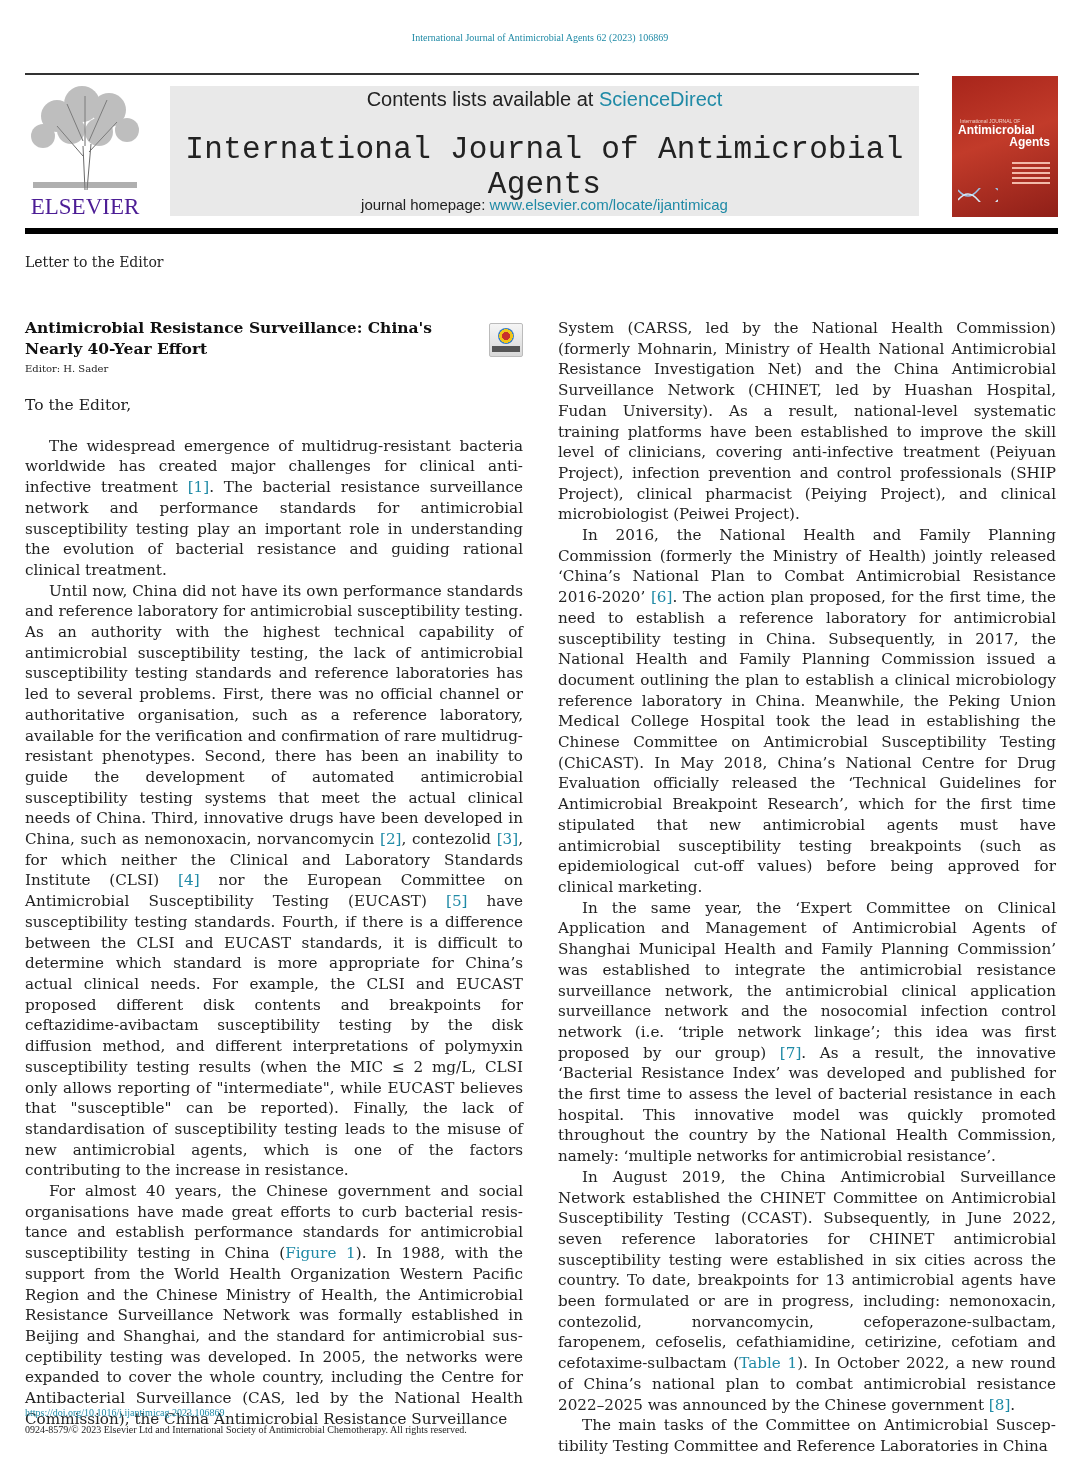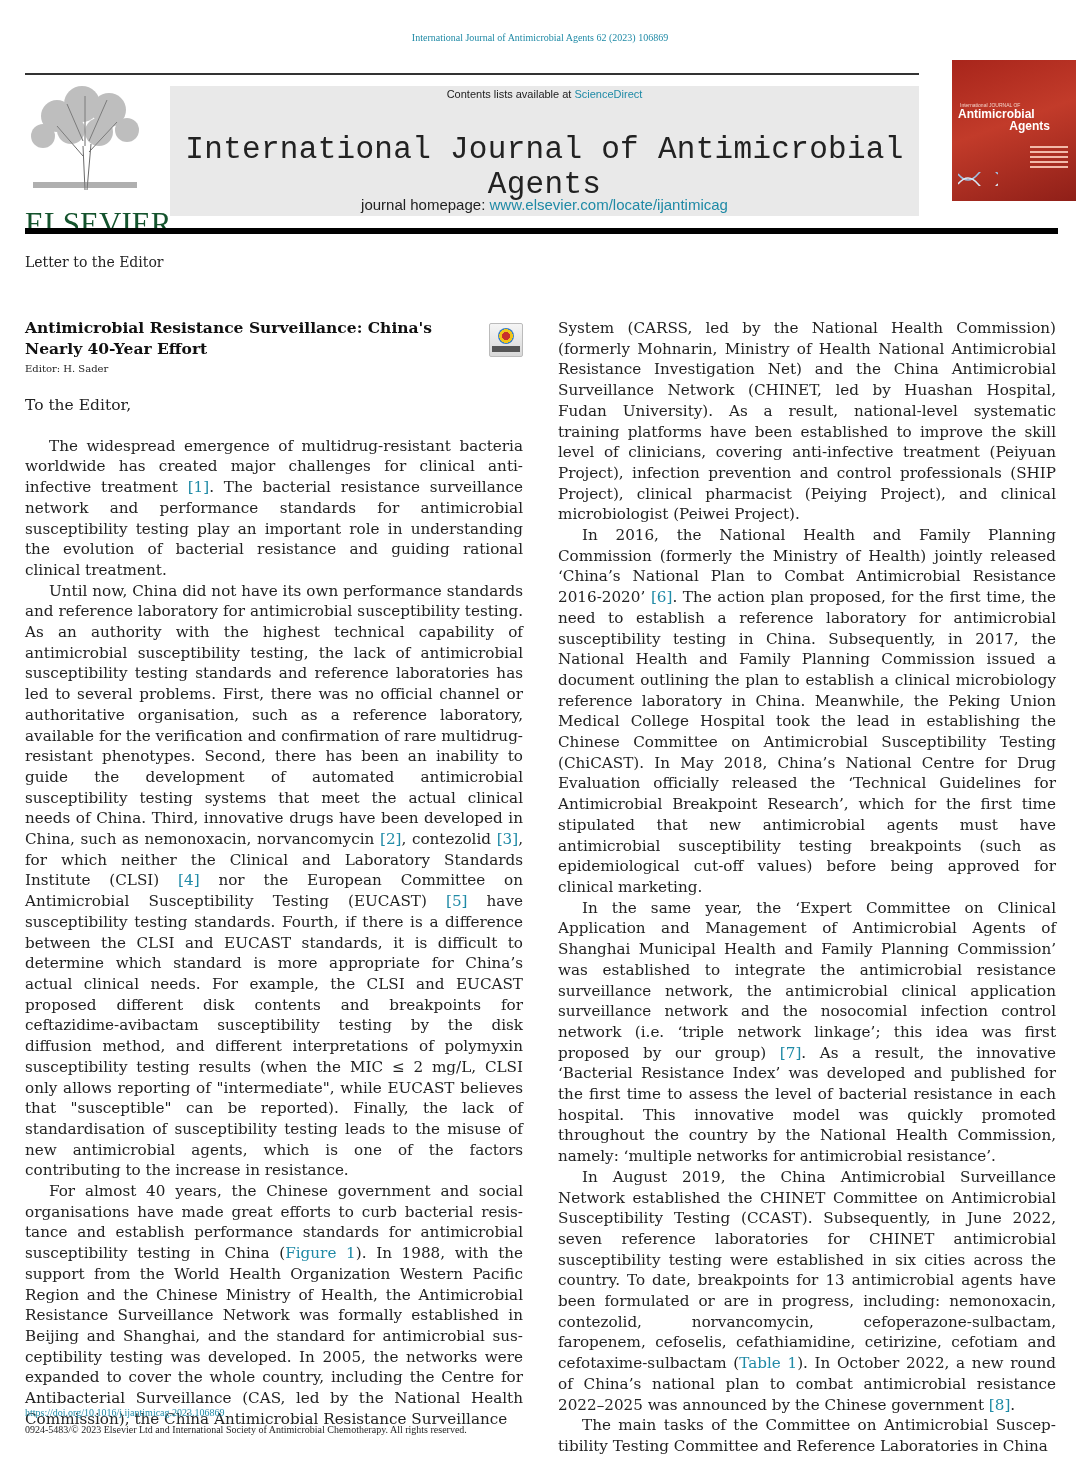--- a/index.html
+++ b/index.html
@@ -3,31 +3,31 @@
 <meta charset="utf-8">
 <style>
   html, body { margin:0; padding:0; background:#ffffff; }
   body { width:1080px; height:1466px; position:relative; overflow:hidden;
          font-family:"DejaVu Serif", serif; color:#222; }
   .running-head { position:absolute; top:32px; left:0; width:1080px; text-align:center;
          font-family:"Liberation Serif", serif; font-size:10px; color:#1f8aa6; }
   .topline { position:absolute; left:25px; top:73px; width:894px; height:2px; background:#333; }
   .logo { position:absolute; left:25px; top:86px; width:120px; height:132px; }
   .logo .tree { position:absolute; left:2px; top:0; width:116px; height:104px; }
-  .logo .word { position:absolute; left:0; top:120px; width:120px; text-align:center;
-         font-family:"Liberation Serif", serif; font-size:31px; color:#14532d; letter-spacing:0px; }
+  .logo .word { position:absolute; left:0; top:108px; width:120px; text-align:center;
+         font-family:"Liberation Serif", serif; font-size:23px; color:#4c1d95; letter-spacing:0px; }
   .banner { position:absolute; left:170px; top:86px; width:749px; height:130px; background:#e9e9e9; }
   .banner .contents { position:absolute; top:2px; left:0; width:100%; text-align:center;
-         font-family:"Liberation Sans", sans-serif; font-size:11px; color:#222; }
+         font-family:"Liberation Sans", sans-serif; font-size:20px; color:#222; }
   .banner .title { position:absolute; top:46px; left:0; width:100%; text-align:center;
          font-family:Liberation Mono, monospace; font-size:31px; color:#222; letter-spacing:0.3px; }
   .banner .homepage { position:absolute; top:110px; left:0; width:100%; text-align:center;
          font-family:"Liberation Sans", sans-serif; font-size:15px; color:#222; }
   .link { color:#1f8aa6; }
-  .cover { position:absolute; left:952px; top:60px; width:124px; height:141px;
+  .cover { position:absolute; left:952px; top:76px; width:106px; height:141px;
          background:linear-gradient(160deg,#a8251b 0%,#c23b2a 45%,#8f1f18 100%); overflow:hidden; }
   .cover .c-small { position:absolute; top:42px; left:8px; font-family:"Liberation Sans", sans-serif;
          font-size:5px; color:#f3d2c8; }
   .cover .c-big { position:absolute; top:48px; left:6px; width:92px; font-family:"Liberation Sans", sans-serif;
          font-size:12px; font-weight:bold; color:#fff; line-height:12px; }
   .cover .c-big .r { display:block; text-align:right; }
   .cover .c-lines { position:absolute; top:86px; right:8px; width:38px; }
   .cover .c-lines i { display:block; height:2px; background:#f2b9a9; margin-bottom:3px; }
   .cover .helix { position:absolute; left:6px; top:112px; width:40px; height:14px; }
   .thickline { position:absolute; left:25px; top:228px; width:1033px; height:6px; background:#000; }
@@ -130,14 +130,14 @@
 
   <p class="para"><span>In the same year, the ‘Expert Committee on Clinical Application and Management of Antimicrobial Agents of Shanghai Munici­pal Health and Family Planning Commission’ was established to integrate the antimicrobial resistance surveillance network, the antimicrobial clinical application surveillance network and the nosocomial infection control network (i.e. ‘triple network linkage’; this idea was first proposed by our group) </span><span class="ref">[7]</span><span>. As a result, the in­novative ‘Bacterial Resistance Index’ was developed and published for the first time to assess the level of bacterial resistance in each hospital. This innovative model was quickly promoted throughout the country by the National Health Commission, namely: ‘multiple networks for antimicrobial resistance’.</span></p>
 
   <p class="para"><span>In August 2019, the China Antimicrobial Surveillance Network established the CHINET Committee on Antimicrobial Susceptibility Testing (CCAST). Subsequently, in June 2022, seven reference laboratories for CHINET antimicrobial susceptibility testing were established in six cities across the country. To date, breakpoints for 13 antimicrobial agents have been formulated or are in progress, including: nemonoxacin, contezolid, norvancomycin, cefoperazone-sulbactam, faropenem, cefoselis, cefathiamidine, cetirizine, cefo­tiam and cefotaxime-sulbactam (</span><span class="ref">Table 1</span><span>). In October 2022, a new round of China’s national plan to combat antimicrobial resistance 2022–2025 was announced by the Chinese government </span><span class="ref">[8]</span><span>.</span></p>
 
   <p class="para">The main tasks of the Committee on Antimicrobial Suscep­tibility Testing Committee and Reference Laboratories in China</p>
 </div>
 
 <div class="footer">
   <div class="doi">https://doi.org/10.1016/j.ijantimicag.2023.106869</div>
-  <div class="copy">0924-5483/© 2023 Elsevier Ltd and International Society of Antimicrobial Chemotherapy. All rights reserved.</div>
+  <div class="copy">0924-8579/© 2023 Elsevier Ltd and International Society of Antimicrobial Chemotherapy. All rights reserved.</div>
 </div>
 
 </body></html>

